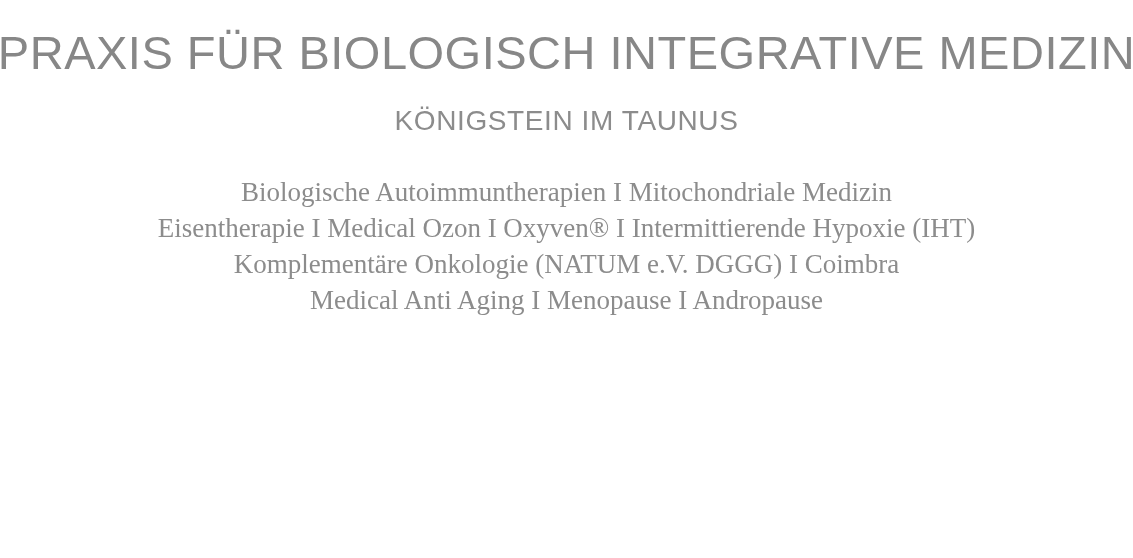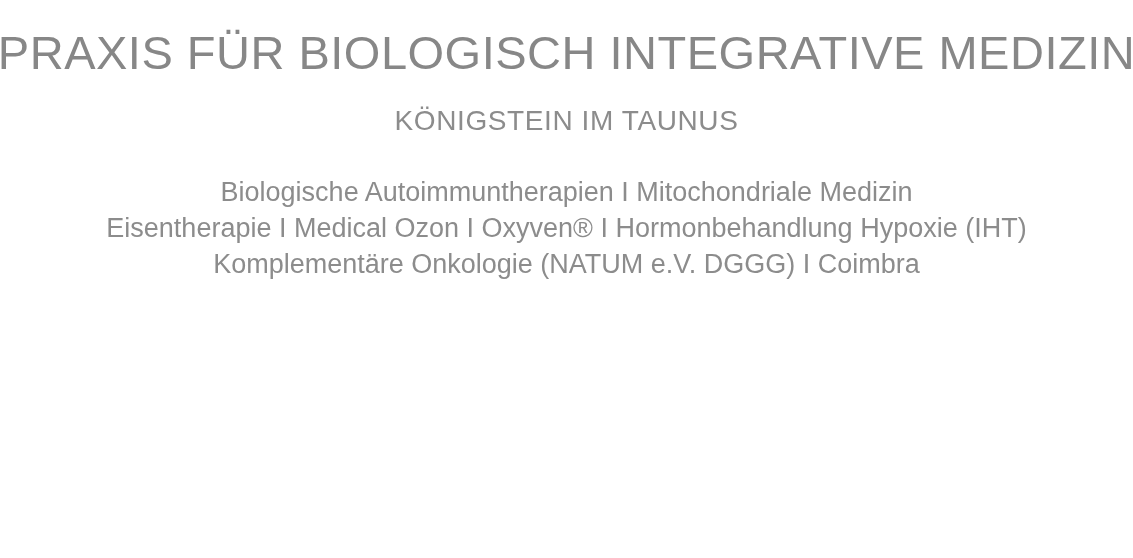--- a/index.html
+++ b/index.html
@@ -38,37 +38,39 @@
     letter-spacing: 0.6px;
     color: #8c8c8c;
     margin-top: 28px;
     text-align: center;
     white-space: nowrap;
   }
   .services {
     margin-top: 38px;
     text-align: center;
     width: 100%;
+    font-family: Liberation Serif, serif;
   }
   .service-line {
     font-size: 27px;
     font-weight: 400;
     color: #8c8c8c;
     line-height: 1.33;
     white-space: nowrap;
   }
 </style>
 </head>
 <body>
 
 <div class="page">
 
   <div class="main-title">PRAXIS FÜR BIOLOGISCH INTEGRATIVE MEDIZIN</div>
 
   <div class="subtitle">KÖNIGSTEIN IM TAUNUS</div>
 
   <div class="services">
     <div class="service-line">Biologische Autoimmuntherapien I Mitochondriale Medizin</div>
-    <div class="service-line">Eisentherapie I Medical Ozon I Oxyven® I Hormonbehandlung Hypoxie (IHT)</div>
+    <div class="service-line">Eisentherapie I Medical Ozon I Oxyven® I Intermittierende Hypoxie (IHT)</div>
     <div class="service-line">Komplementäre Onkologie (NATUM e.V. DGGG) I Coimbra</div>
+    <div class="service-line">Medical Anti Aging I Menopause I Andropause</div>
   </div>
 
 </div>
 
 </body></html>

